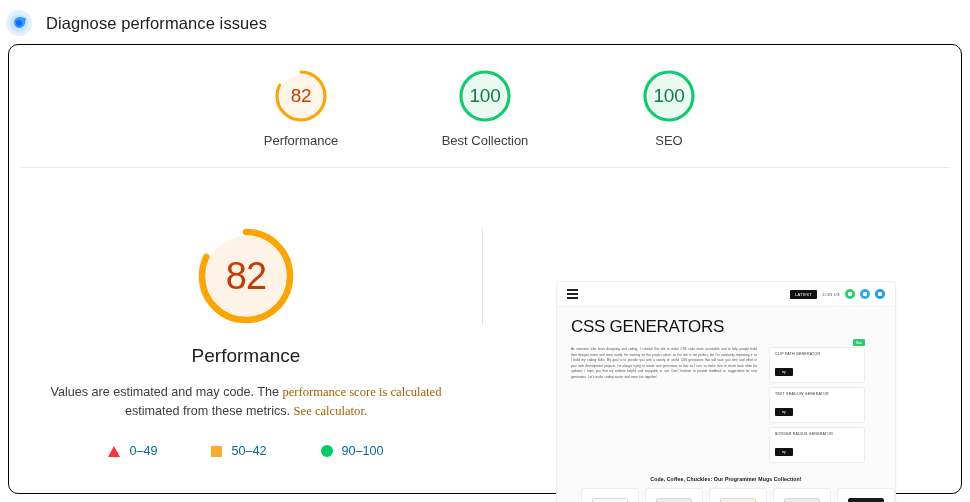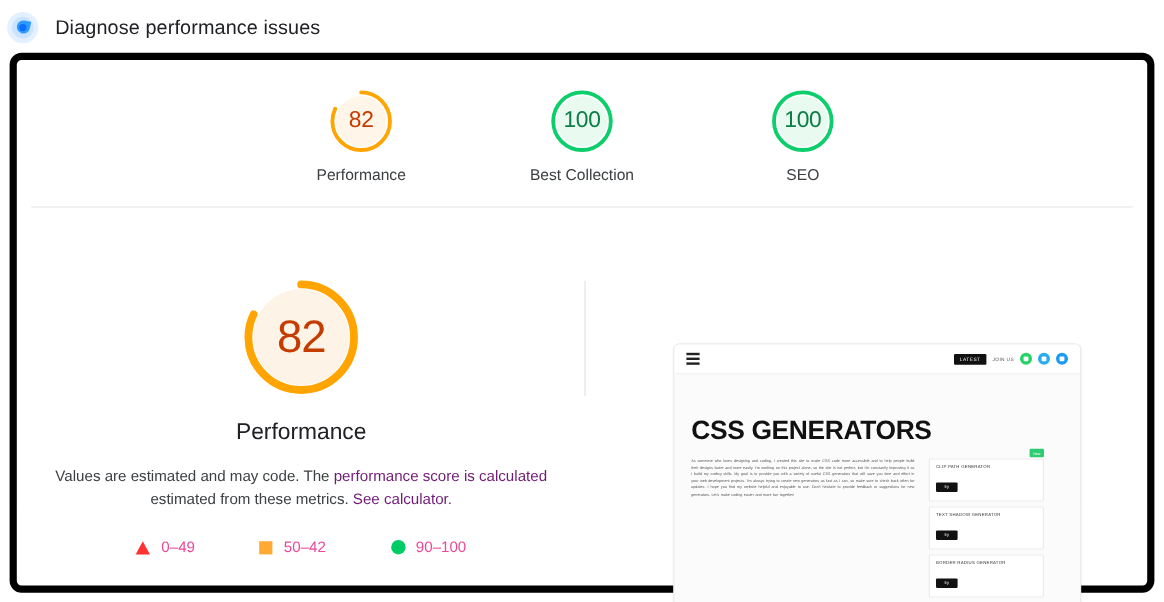--- a/index.html
+++ b/index.html
@@ -61,21 +61,21 @@
     font-size: 16.5px;
     color: #202124;
     letter-spacing: .1px;
     text-align: center;
   }
 
   
   .card {
     position: relative;
     margin: 6px 8px 0 8px;
-    border: 6px solid #000000;
+    border: 1px solid #000000;
     border-radius: 10px;
     height: 450px;
     box-sizing: border-box;
     background: #fff;
   }
 
   
   .scores {
     display: flex;
     justify-content: center;
@@ -162,29 +162,30 @@
   }
   .desc {
     margin-top: 16px;
     width: 410px;
     text-align: center;
     font-size: 12.6px;
     line-height: 19px;
     color: #3c4043;
   }
   .desc a {
-    color: #701a75;
+    color: #a16207;
     text-decoration: none;
+    font-family: Liberation Serif, serif;
   }
   .legend {
     display: flex;
     gap: 54px;
     margin-top: 23px;
     font-size: 12.6px;
-    color: #ec4899;
+    color: #0369a1;
     align-items: center;
   }
   .legend-item { display: flex; align-items: center; gap: 9px; }
   .sw-tri {
     width: 0; height: 0;
     border-left: 6.5px solid transparent;
     border-right: 6.5px solid transparent;
     border-bottom: 11px solid #f33;
   }
   .sw-sq { width: 11px; height: 11px; background: #fa3; }
@@ -238,26 +239,25 @@
     content: "";
     position: absolute;
     left: 3px; top: 3px;
     width: 4px; height: 4px;
     background: #fff;
     border-radius: 1px;
   }
 
   .t-body { padding: 10px 14px 0 14px; }
   .t-h1 {
-    font-size: 22px;
-    font-weight: bold;
+    font-size: 17px;
+    font-weight: normal;
     color: #111;
     letter-spacing: -.3px;
     margin-bottom: 10px;
-    margin-top: 24px;
   }
   .t-cols { display: flex; gap: 12px; }
   .t-para {
     width: 186px;
     font-size: 3.1px;
     line-height: 5.6px;
     color: #555;
     text-align: justify;
     word-spacing: .4px;
   }

